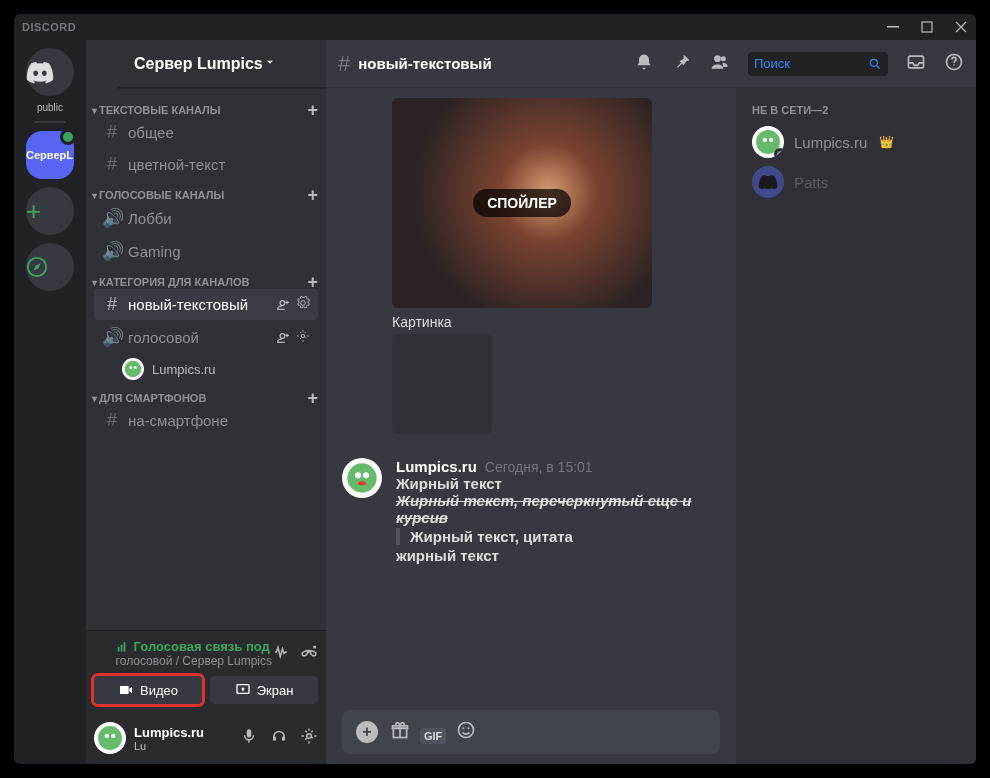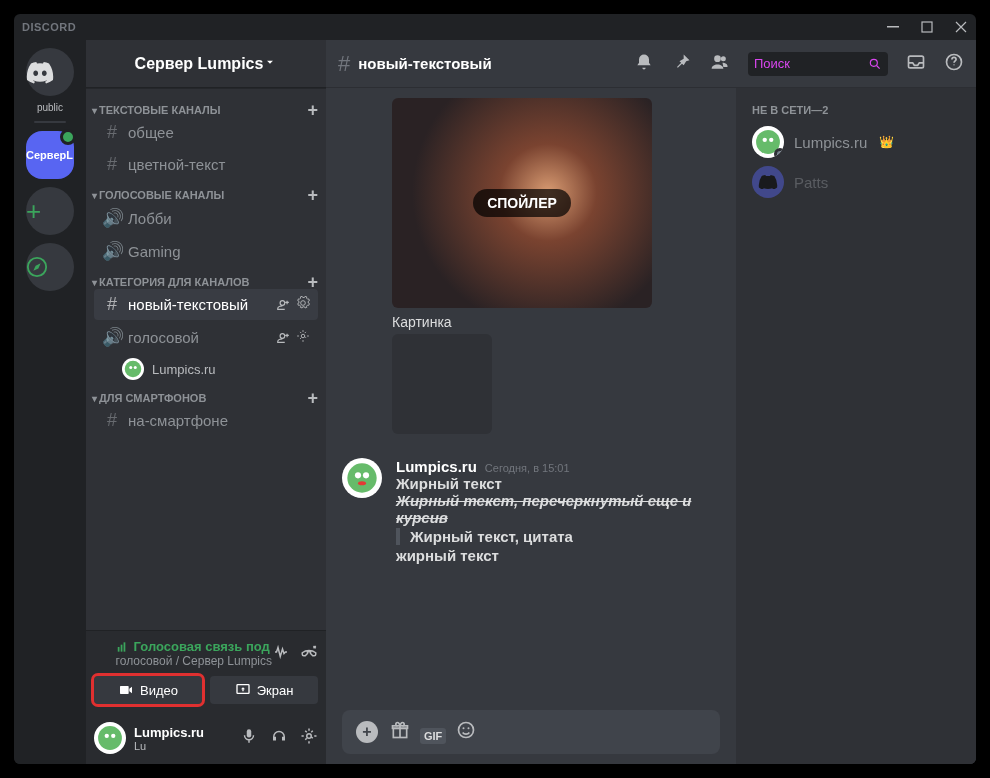--- a/index.html
+++ b/index.html
@@ -13,21 +13,21 @@
 .guildbar { width:72px; background:#202225; display:flex; flex-direction:column; align-items:center; padding-top:8px; gap:8px; }
 .gcircle { width:48px; height:48px; border-radius:50%; background:#36393f; display:flex; align-items:center; justify-content:flex-start; position:relative; }
 .gcircle.home svg { width:28px; height:28px; }
 .public-tag { font-size:10px; color:#b9bbbe; margin-top:-2px; }
 .gcircle.server { border-radius:16px; background:#5865f2; color:#fff; font-size:11px; font-weight:600; }
 .badge { position:absolute; top:-2px; right:-2px; width:16px; height:16px; border-radius:50%; background:#3ba55c; border:3px solid #202225; }
 .gcircle.add { color:#3ba55c; font-size:26px; }
 .gcircle.explore { color:#3ba55c; }
 .separator { width:32px; height:2px; background:#36393f; border-radius:1px; }
 .channels { width:240px; background:#2f3136; display:flex; flex-direction:column; }
-.server-hdr { height:48px; display:flex; align-items:center; justify-content:center; padding:13px 16px; color:#fff; font-weight:600; border-bottom:1px solid #202225; box-shadow:0 1px 0 rgba(0,0,0,.2); }
+.server-hdr { height:48px; display:flex; align-items:center; justify-content:flex-start; padding:13px 16px; color:#fff; font-weight:600; border-bottom:1px solid #202225; box-shadow:0 1px 0 rgba(0,0,0,.2);margin-left:32px; }
 .chlist { flex:1; overflow:hidden; padding-top:8px; }
 .cat { display:flex; align-items:center; justify-content:space-between; padding:8px 8px 0 6px; color:#8e9297; font-size:11px; font-weight:600; }
 .cat .cname { display:flex; align-items:center; gap:2px; }
 .chev { font-size:10px; }
 .plus { font-size:18px; line-height:10px; color:#b9bbbe; }
 .ch { display:flex; align-items:center; gap:6px; padding:5px 8px; margin:1px 8px; border-radius:4px; color:#8e9297; font-size:15px; }
 .ch .hash, .ch .spk { width:20px; text-align:center; font-size:18px; opacity:.6; }
 .ch.active { background:#393c43; color:#fff; }
 .ch .chactions { margin-left:auto; display:flex; gap:6px; color:#b9bbbe; font-size:14px; }
 .vc-user { display:flex; align-items:center; gap:8px; padding:4px 8px 4px 36px; color:#b9bbbe; font-size:13px; }
@@ -43,33 +43,33 @@
 .vbtn.highlight { outline:3px solid #e03030; outline-offset:0; }
 .userarea { background:#292b2f; height:52px; display:flex; align-items:center; padding:0 8px; gap:8px; }
 .ua-name { color:#fff; font-size:13px; font-weight:600; }
 .ua-sub { color:#b9bbbe; font-size:11px; }
 .ua-icons { margin-left:auto; display:flex; gap:12px; color:#b9bbbe; }
 .main { flex:1; background:#36393f; display:flex; flex-direction:column; min-width:0; }
 .chat-hdr { height:48px; display:flex; align-items:center; padding:0 12px; border-bottom:1px solid #2c2e33; gap:8px; }
 .chat-hdr .hash { color:#72767d; font-size:22px; }
 .chat-hdr .title { color:#fff; font-weight:600; font-size:15px; }
 .hdr-icons { margin-left:auto; display:flex; align-items:center; gap:18px; color:#b9bbbe; }
-.search { background:#202225; border-radius:4px; height:24px; width:140px; display:flex; align-items:center; padding:0 6px; color:#d946ef; font-size:13px; gap:6px; }
+.search { background:#202225; border-radius:4px; height:24px; width:140px; display:flex; align-items:center; padding:0 6px; color:#3b82f6; font-size:13px; gap:6px; }
 .chatbody { flex:1; display:flex; min-height:0; }
 .messages { flex:1; display:flex; flex-direction:column; padding:10px 16px; min-width:0; }
 .img-spoiler { width:260px; height:210px; border-radius:6px; background:radial-gradient(circle at 60% 45%, #d89b72 0%, #7a4330 25%, #2a2224 70%); display:flex; align-items:center; justify-content:center; margin-left:50px; }
 .spoiler-pill { background:rgba(0,0,0,.7); color:#fff; font-weight:700; padding:6px 14px; border-radius:18px; font-size:14px; }
 .caption { color:#dcddde; font-size:14px; margin:6px 0 4px 50px; }
 .img-small { width:100px; height:100px; background:#2f3136; border-radius:6px; margin-left:50px; }
 .msg { display:flex; gap:14px; margin-top:24px; }
 .msg .av { width:40px; height:40px; border-radius:50%; background:#fff; flex-shrink:0; display:flex; align-items:center; justify-content:center; overflow:hidden; }
 .msg .body { color:#dcddde; font-size:15px; }
 .msg .hdr { display:flex; align-items:baseline; gap:8px; }
 .msg .author { color:#fff; font-weight:600; }
-.msg .ts { color:#72767d; font-size:11px; }
+.msg .ts { color:#72767d; font-size:14px; }
 .bold { font-weight:700; }
 .strike { text-decoration:line-through; }
 .ital { font-style:italic; }
 .quote { border-left:4px solid #4f545c; padding-left:10px; margin:2px 0; }
 .composer { margin-top:auto; background:#40444b; border-radius:8px; padding:10px 14px; display:flex; align-items:center; gap:12px; }
 .compose-plus { width:22px; height:22px; border-radius:50%; background:#b9bbbe; color:#40444b; display:flex; align-items:center; justify-content:center; font-weight:700; flex-shrink:0; }
 .compose-text { flex:1; color:#8e9297; font-size:14px; font-style:italic; }
 .compose-text .bold { font-weight:700; }
 .compose-text .red { text-decoration:underline wavy #e03030; }
 .compose-icons { display:flex; gap:10px; align-items:flex-end; color:#b9bbbe; flex-shrink:0; }

